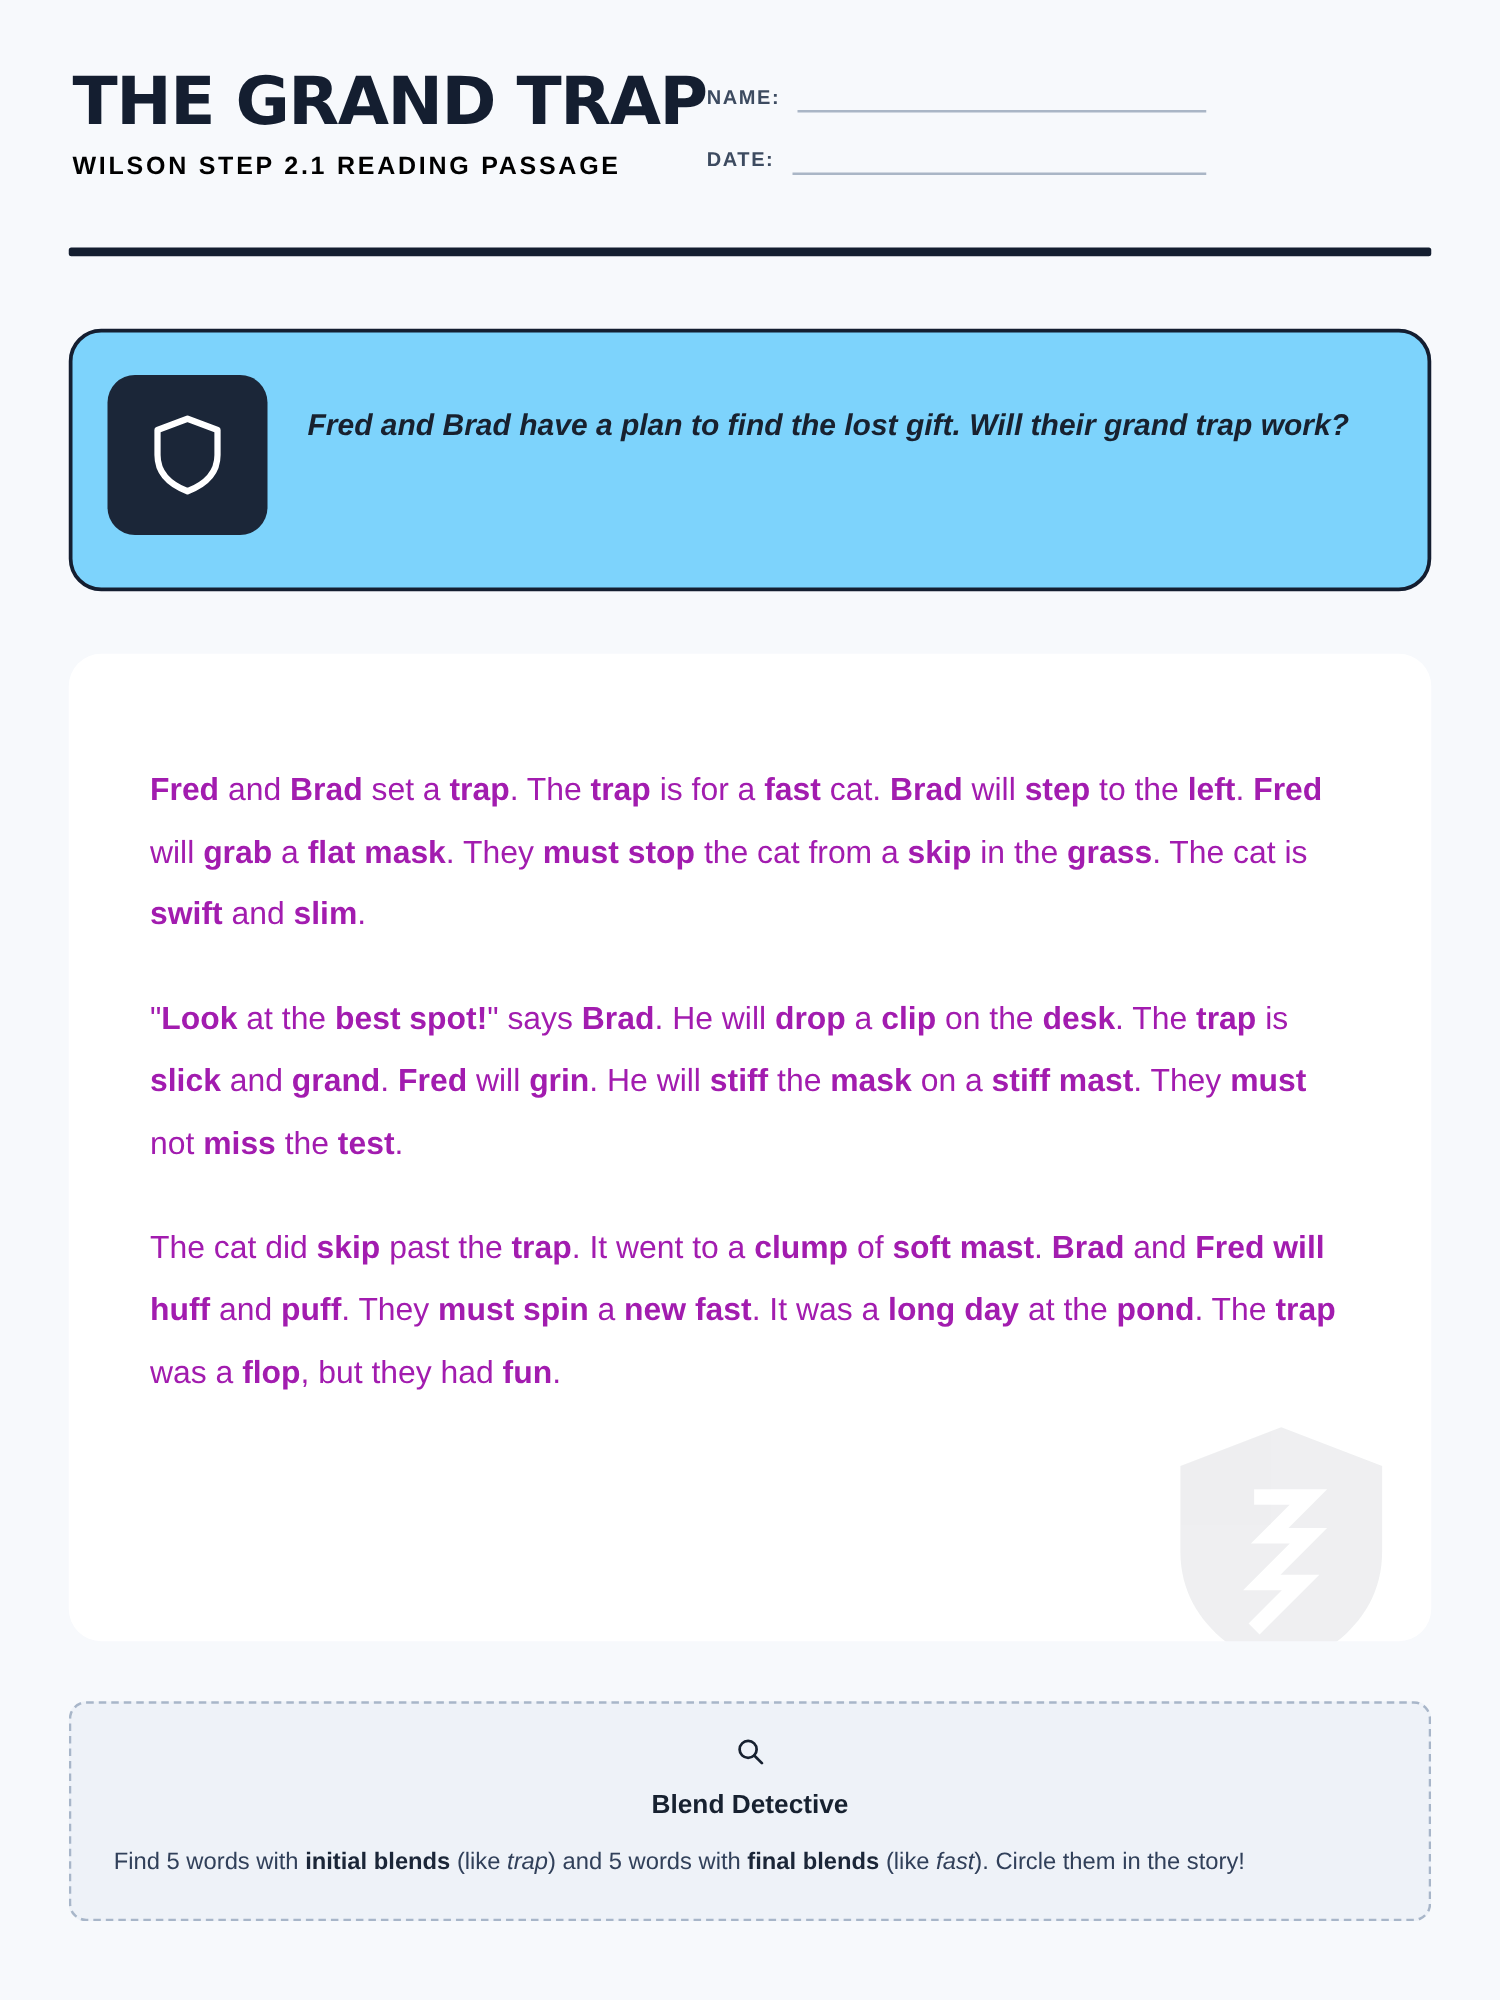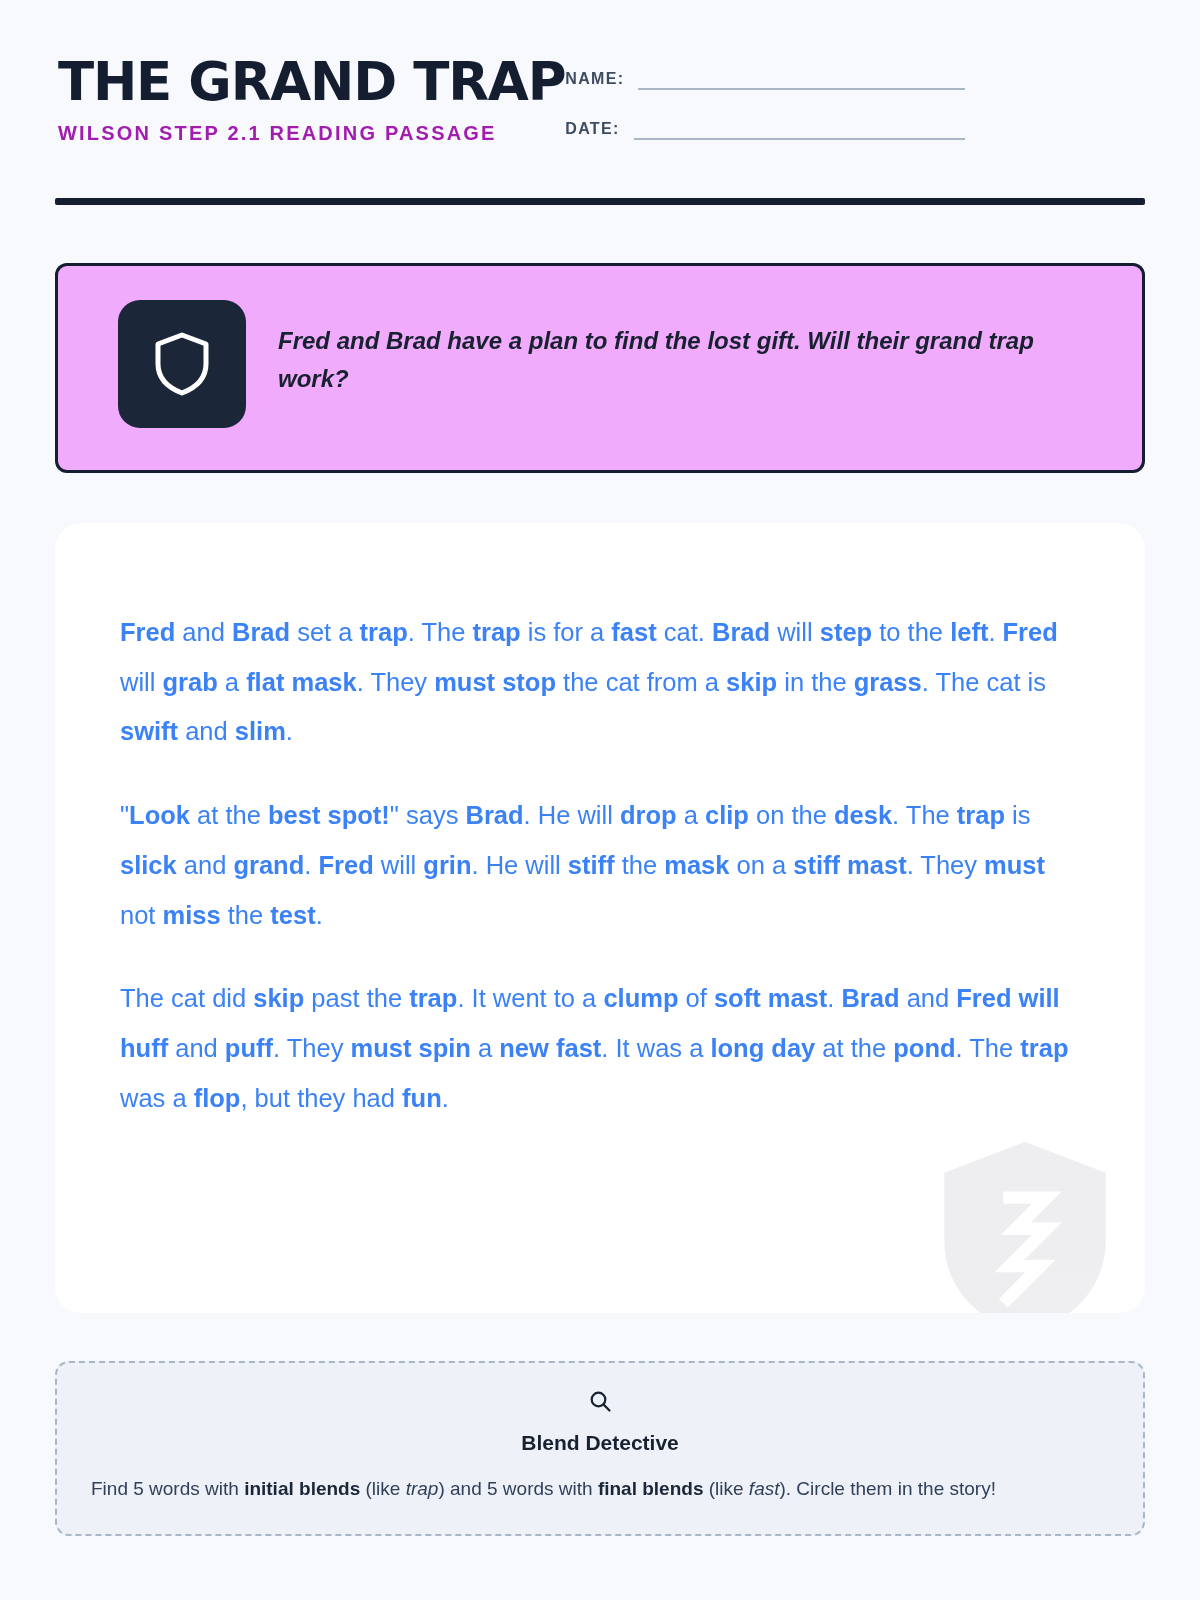--- a/index.html
+++ b/index.html
@@ -36,21 +36,21 @@
     color: #141e30;
     line-height: 1.05;
     font-family: "DejaVu Sans", sans-serif;
   }
 
   .subtitle {
     margin-top: 12px;
     font-size: 20px;
     font-weight: 700;
     letter-spacing: 2.2px;
-    color: #a21caf;
+    color: #000000;
   }
 
   .name-date {
     padding-top: 16px;
     width: 400px;
   }
 
   .nd-row {
     display: flex;
     align-items: flex-end;
@@ -76,24 +76,24 @@
   .rule {
     margin-top: 28px;
     height: 7px;
     background: #141e30;
     border-radius: 2px;
   }
 
   
   .callout {
     margin-top: 58px;
-    background: #f0abfc;
+    background: #7dd3fc;
     border: 3px solid #141e30;
-    border-radius: 12px;
-    padding: 34px 60px;
+    border-radius: 26px;
+    padding: 34px 28px;
     display: flex;
     align-items: flex-start;
     gap: 32px;
     min-height: 210px;
   }
 
   .callout-badge {
     width: 128px;
     height: 128px;
     background: #1b2638;
@@ -130,21 +130,21 @@
     bottom: -30px;
     width: 180px;
     height: 210px;
     opacity: 0.07;
     pointer-events: none;
   }
 
   .para {
     font-size: 25.5px;
     line-height: 1.95;
-    color: #3b82f6;
+    color: #a21caf;
     margin-bottom: 34px;
     position: relative;
     z-index: 2;
   }
   .para:last-child { margin-bottom: 0; }
   .para b { font-weight: 700; }
 
   
   .activity {
     margin-top: 48px;

